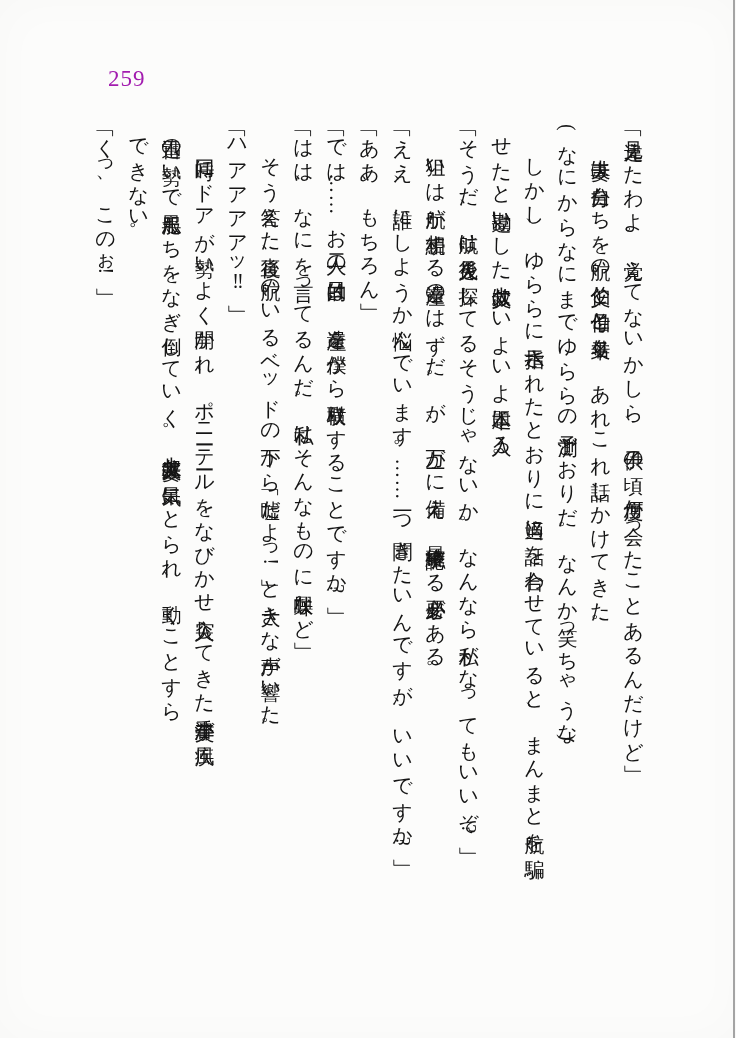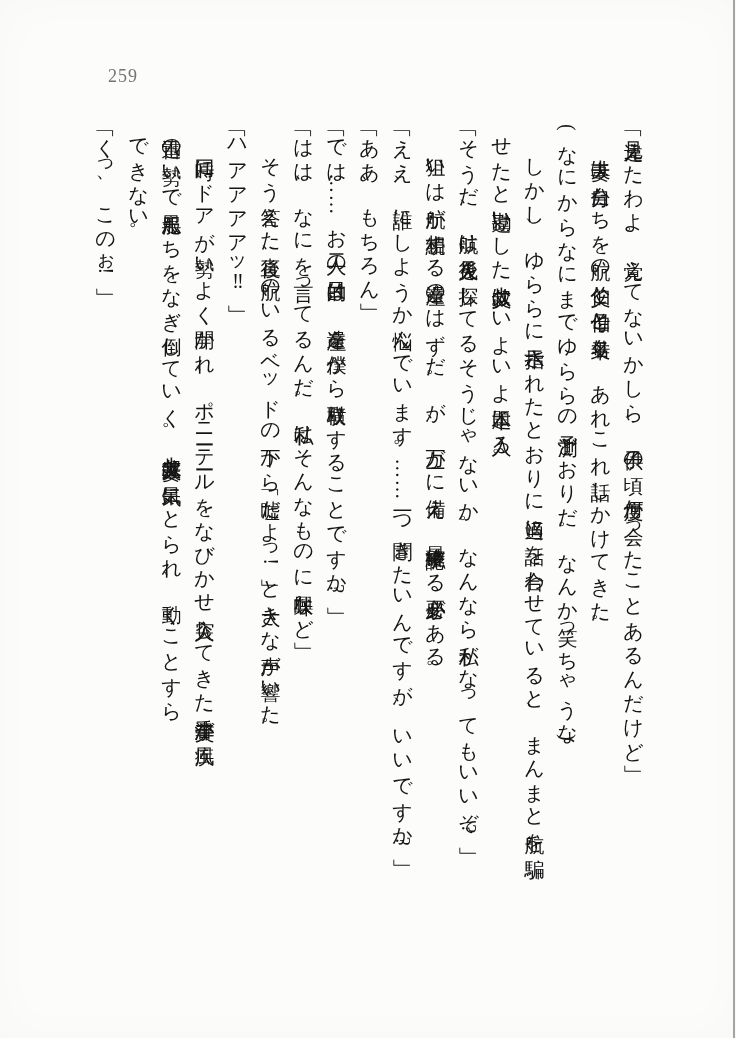--- a/index.html
+++ b/index.html
@@ -16,23 +16,23 @@
     box-shadow: inset 0 0 50px rgba(0,0,0,0.02);
   }
   .book-page {
     position: absolute;
     inset: 0;
   }
   .page-number {
     position: absolute;
     left: 108px;
     top: 66px;
-    font-size: 18px;
+    font-size: 23px;
     letter-spacing: 1px;
-    color: #737373;
+    color: #a21caf;
   }
   .text-block {
     position: absolute;
     top: 124px;
     right: 86px;
     height: 830px;
     writing-mode: vertical-rl;
     text-orientation: mixed;
     font-size: 20px;
     line-height: 33px;

